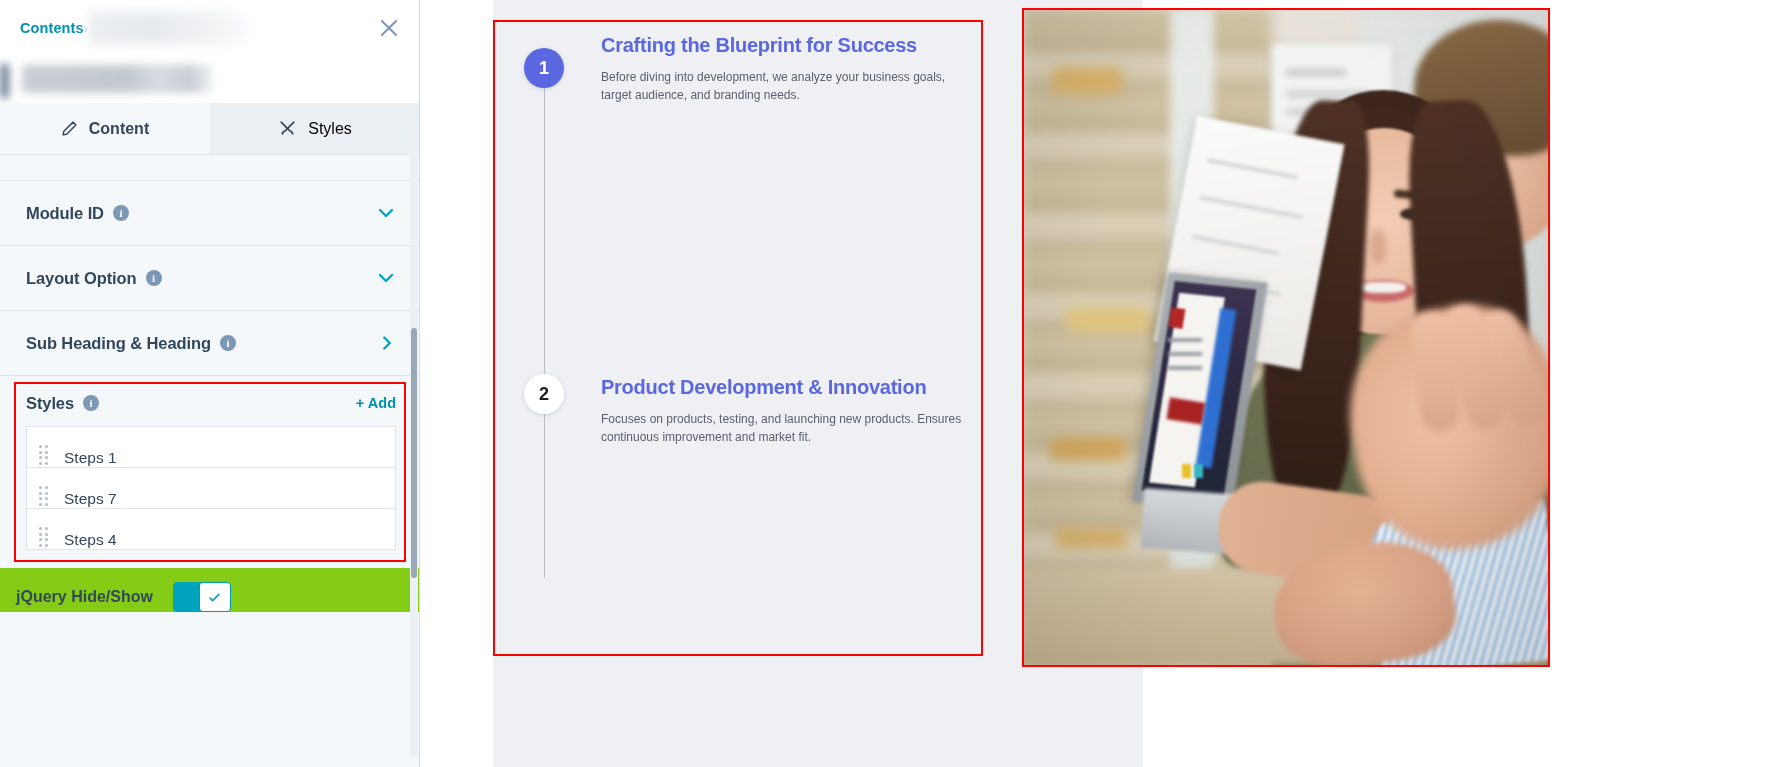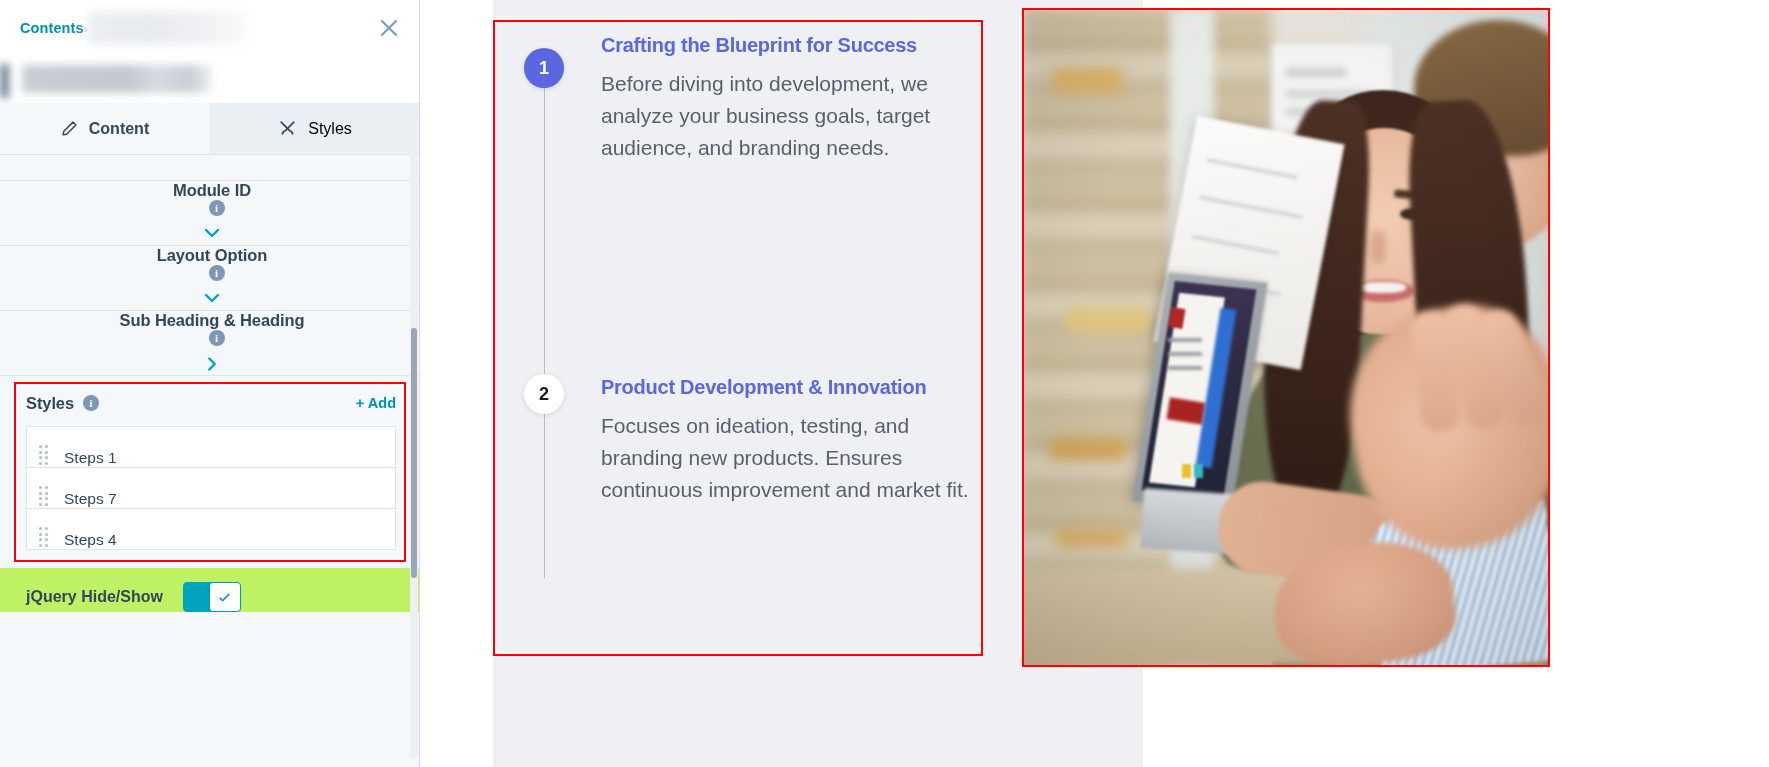--- a/index.html
+++ b/index.html
@@ -85,21 +85,21 @@
   .add-cut .plus {
     position: absolute; left: 24px; top: -16px;
     color: #33475b; font-size: 15px; font-weight: 700;
   }
 
   .panel-scroll { position: relative; height: 626px; overflow: hidden; }
 
   .acc-row {
     height: 65px; display: flex; align-items: center;
     padding: 0 22px 0 26px; border-bottom: 1px solid #dfe3eb;
-    background: #f5f8fa; cursor: pointer; flex-direction: column;
+    background: #f5f8fa; cursor: pointer;
   }
   .acc-title {
     font-size: 16.5px; font-weight: 700; color: #33475b; letter-spacing: -.1px;
   }
   .info-i {
     width: 16px; height: 16px; border-radius: 50%;
     background: #7c98b6; color: #fff; font-size: 11px; font-weight: 700;
     display: inline-flex; align-items: center; justify-content: center;
     margin-left: 9px; font-family: "Liberation Serif", serif; cursor: pointer;
     flex: 0 0 16px;
@@ -125,21 +125,21 @@
   }
   .grip {
     width: 12px; height: 22px; display: grid;
     grid-template-columns: repeat(2, 3px); grid-template-rows: repeat(4, 3px);
     gap: 2.5px; margin-right: 13px; cursor: grab; flex: 0 0 12px;
   }
   .grip i { width: 3px; height: 3px; background: #b0bcc8; border-radius: 50%; display: block; }
   .step-label { font-size: 15.5px; color: #33475b; }
 
   .toggle-row {
-    display: flex; align-items: center; padding: 14px 26px 0 26px; background: #bef264;
+    display: flex; align-items: center; padding: 14px 26px 0 16px; background: #84cc16;
   }
   .toggle-label { font-size: 16px; font-weight: 700; color: #33475b; }
   .toggle {
     margin-left: 20px; width: 58px; height: 30px; border-radius: 4px;
     background: #00a4bd; display: flex; align-items: center; justify-content: flex-end;
     cursor: pointer; position: relative; border: 1px solid #00a4bd;
   }
   .toggle .knob {
     width: 30px; height: 28px; background: #fff; border-radius: 3px;
     display: flex; align-items: center; justify-content: center;
@@ -181,21 +181,21 @@
     font-size: 18px; font-weight: 600; z-index: 3;
     box-shadow: 0 1px 4px rgba(40,50,70,.16);
   }
   .tl-bullet.filled { background: #5a67e0; color: #ffffff; }
   .tl-bullet.plain  { background: #ffffff; color: #1c1c1c; }
   .tl-title {
     font-size: 20px; font-weight: 700; color: #5a67e0; letter-spacing: -.25px;
     margin-bottom: 12px; line-height: 1.1;
   }
   .tl-desc {
-    font-size: 21px; color: #595f6b; line-height: 1.52; max-width: 375px;
+    font-size: 12px; color: #595f6b; line-height: 1.52; max-width: 375px;
   }
   .tl-body { position: absolute; left: 108px; }
 
   
   .img-panel {
     position: absolute; left: 602px; top: 8px; width: 528px; height: 659px;
     overflow: hidden; background: #cfd6d9;
   }
   .img-hl {
     position: absolute; left: 602px; top: 8px; width: 528px; height: 659px;
@@ -529,21 +529,21 @@
         <div class="tl-body" style="top:14px;">
           <div class="tl-title">Crafting the Blueprint for Success</div>
           <div class="tl-desc">Before diving into development, we analyze your business goals, target audience, and branding needs.</div>
         </div>
       </div>
 
       <div class="tl-step" style="height:162px;">
         <span class="tl-bullet plain" style="left:31px; top:190px;">2</span>
         <div class="tl-body" style="top:192px;">
           <div class="tl-title">Product Development &amp; Innovation</div>
-          <div class="tl-desc">Focuses on ideation, testing, and branding new products. Ensures continuous improvement and market fit.</div>
+          <div class="tl-desc">Focuses on products, testing, and launching new products. Ensures continuous improvement and market fit.</div>
         </div>
       </div>
 
       <div class="tl-step" style="height:161px;">
         
         
       </div>
 
       <div class="tl-step" style="height:160px;">
         

